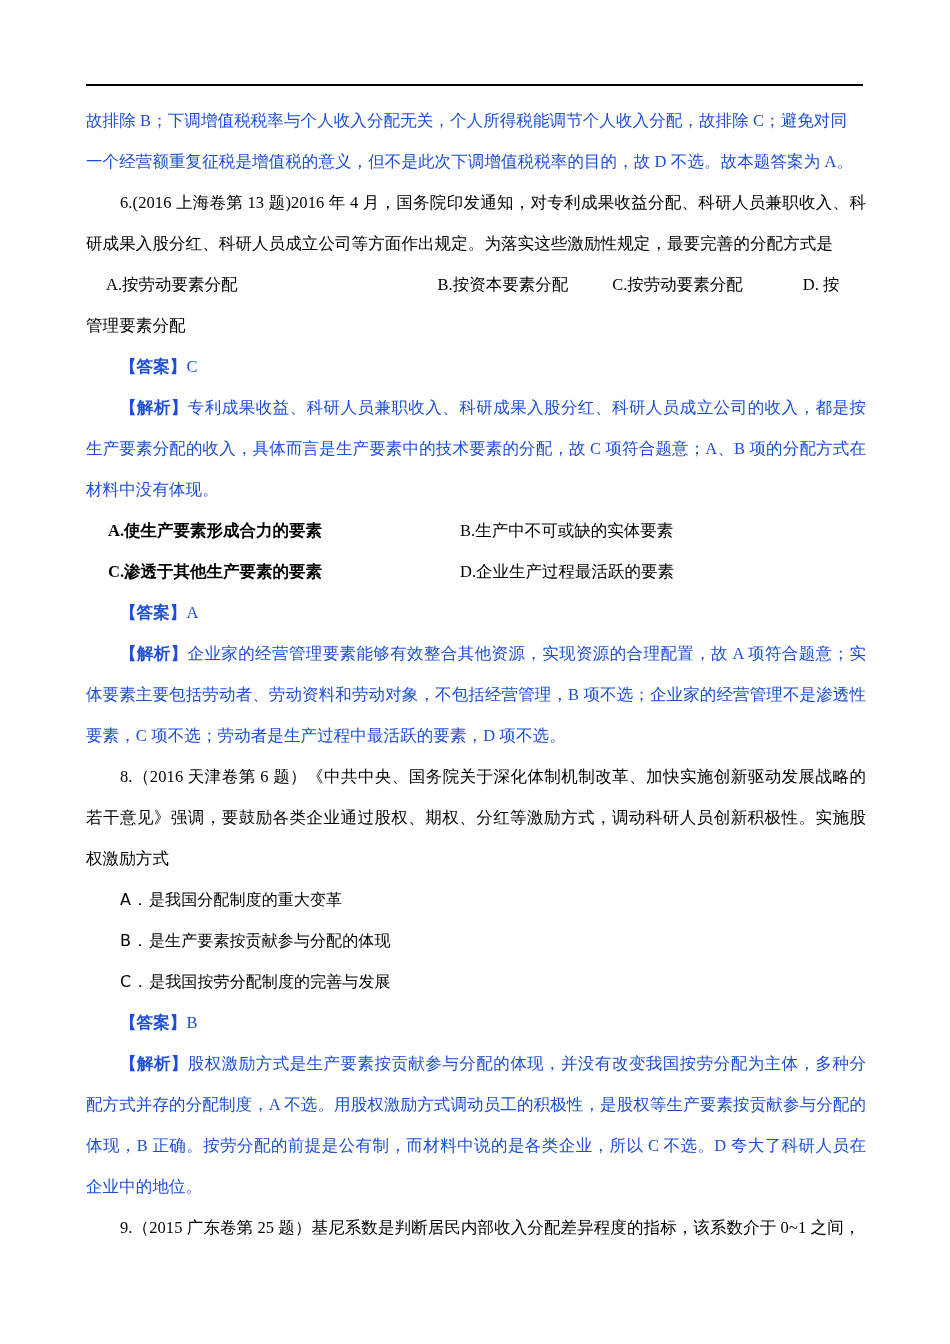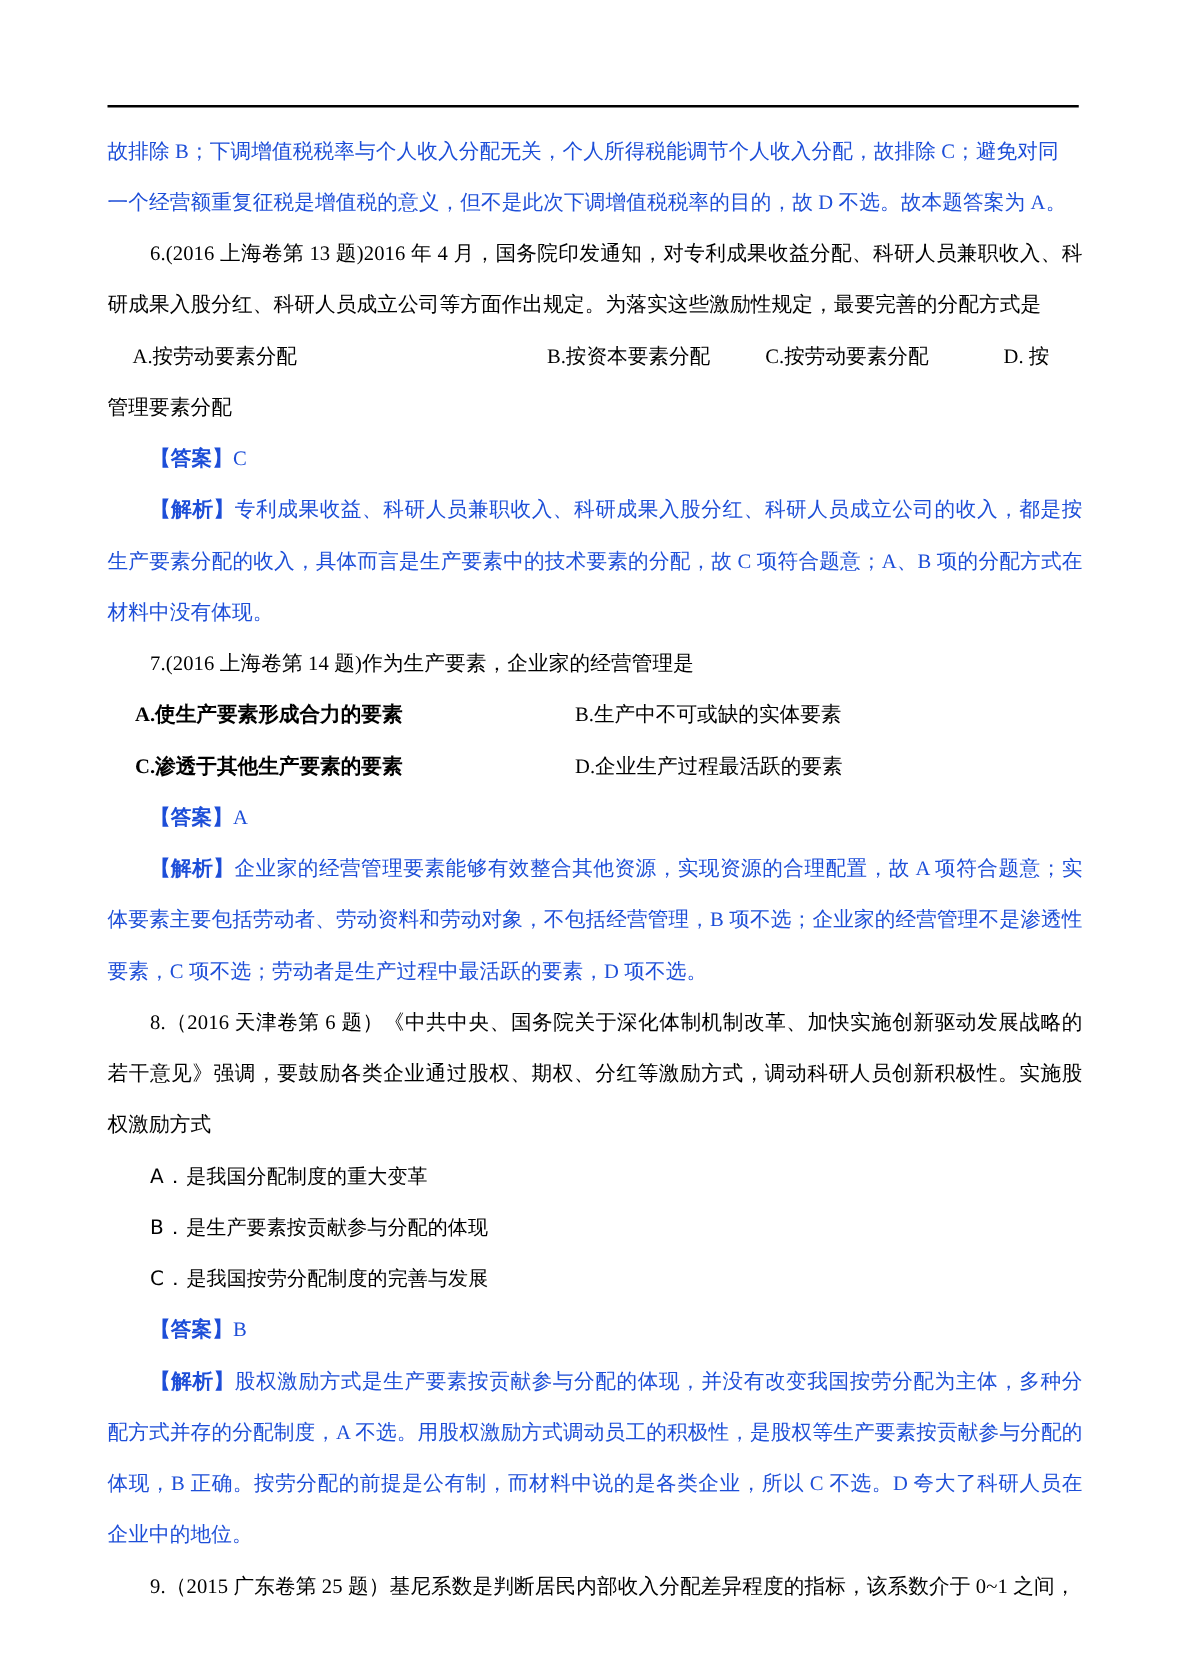--- a/index.html
+++ b/index.html
@@ -130,21 +130,20 @@
 
     <div class="opts black q6row">
       <span class="opt o-a"><span>A.</span><span>按劳动要素分配</span></span><span class="opt o-b"><span>B.</span><span>按资本要素分配</span></span><span class="opt o-c"><span>C.</span><span>按劳动要素分配</span></span><span class="opt o-d"><span>D.</span> 按</span>
     </div>
     <p class="black">管理要素分配</p>
 
     <p class="red indent2"><span class="tag">【答案】</span><span>C</span></p>
 
     <p class="red indent2"><span class="tag">【解析】</span><span>专利成果收益、科研人员兼职收入、科研成果入股分红、科研人员成立公司的收入，都是按生产要素分配的收入，具体而言是生产要素中的技术要素的分配，故 C 项符合题意；A、B 项的分配方式在材料中没有体现。</span></p>
 
-    <p class="black indent2"><span>7.(2016 上海卷第 14 题)</span><span>作为生产要素，企业家的经营管理是</span></p>
 
     <div class="opts black q7row">
       <span class="o-left"><span>A.</span><span>使生产要素形成合力的要素</span></span><span class="o-right"><span>B.</span><span>生产中不可或缺的实体要素</span></span>
     </div>
     <div class="opts black q7row">
       <span class="o-left"><span>C.</span><span>渗透于其他生产要素的要素</span></span><span class="o-right"><span>D.</span><span>企业生产过程最活跃的要素</span></span>
     </div>
 
     <p class="red indent2"><span class="tag">【答案】</span><span>A</span></p>
 

